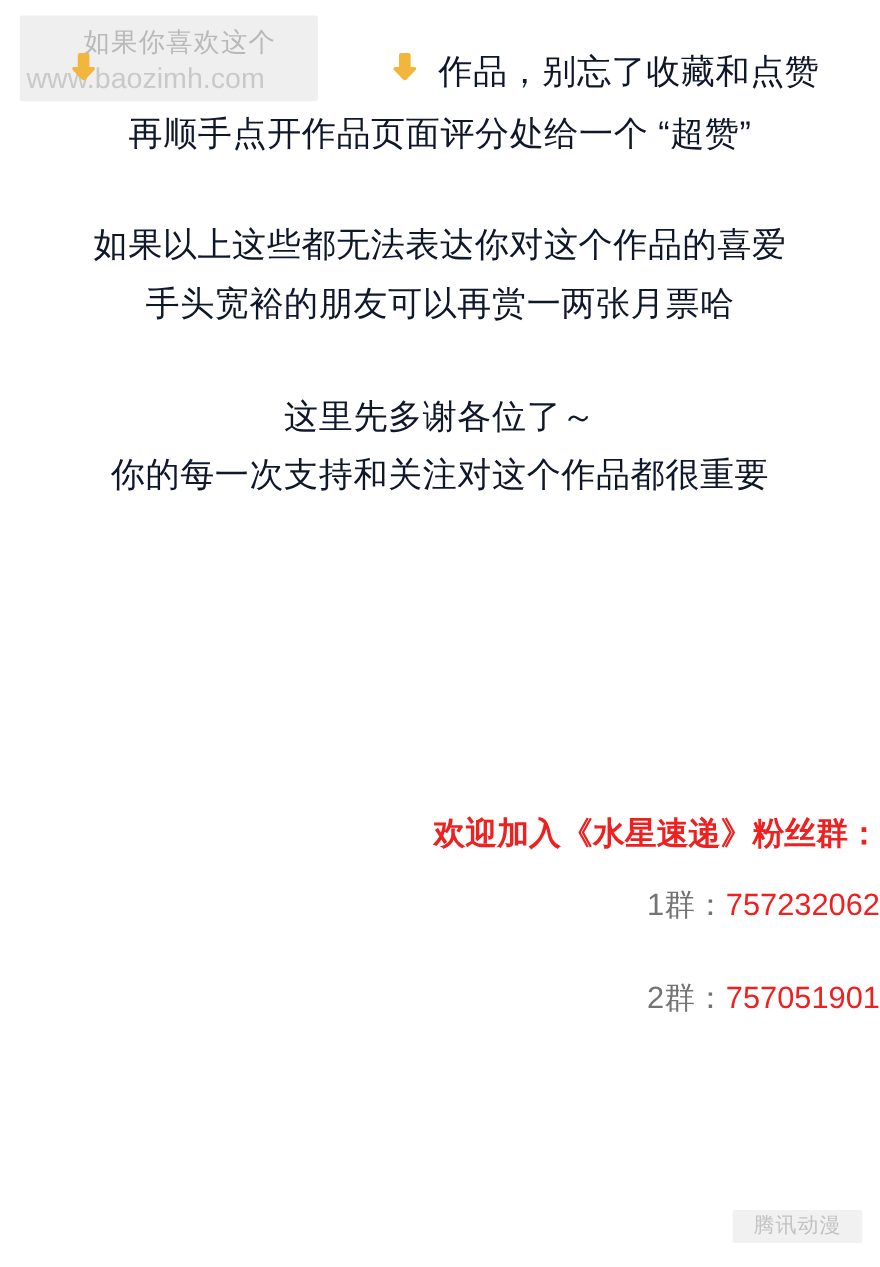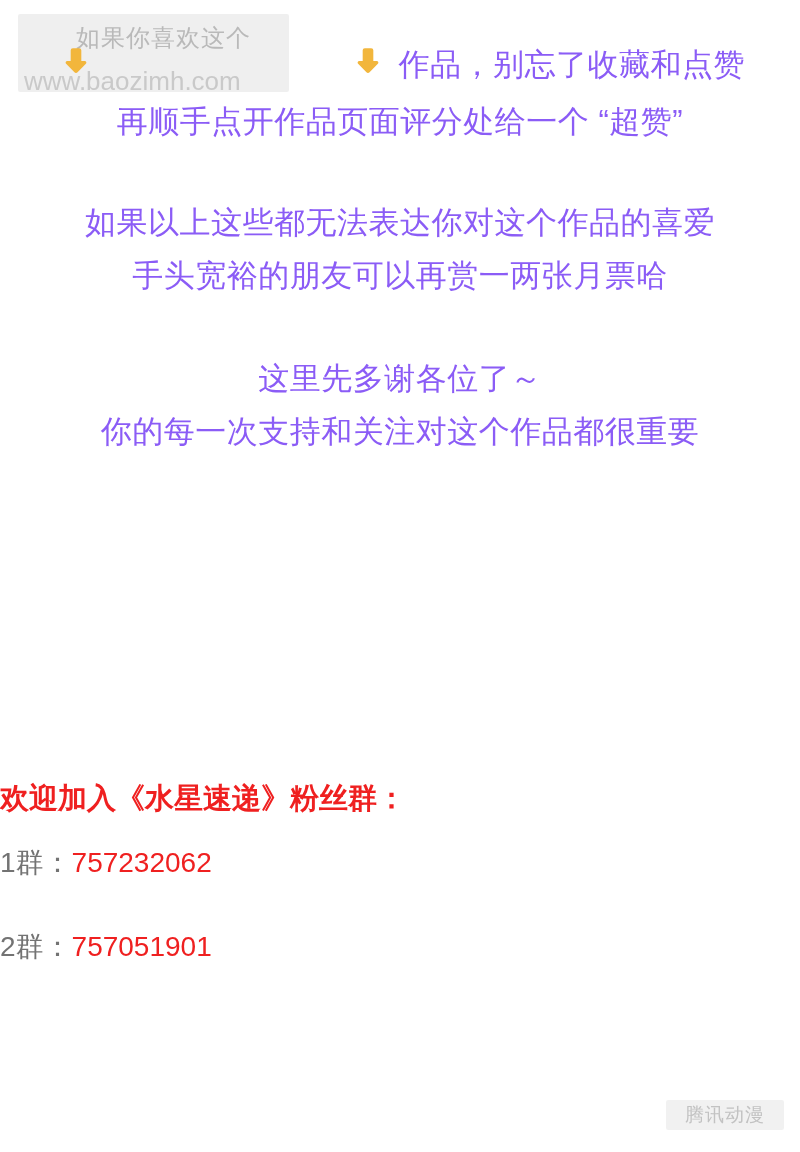--- a/index.html
+++ b/index.html
@@ -37,60 +37,60 @@
     left: 58px;
     top: 8px;
     font-size: 24px;
     color: #b9b9b9;
     white-space: nowrap;
     letter-spacing: 1px;
   }
   .watermark .wm-line2 {
     position: absolute;
     left: 6px;
-    top: 52px;
+    top: 42px;
     font-size: 26px;
     color: #c9c9c9;
     white-space: nowrap;
     font-family: "Liberation Sans", sans-serif;
   }
 
   
   .text-block {
     position: absolute;
     left: 0;
     top: 0;
     width: 800px;
     text-align: center;
   }
   .line {
     font-size: 31px;
     line-height: 53px;
-    color: #8b5cf6;
+    color: #0f172a;
     white-space: nowrap;
     letter-spacing: 0.5px;
   }
   .line.first {
     padding-top: 38px;
   }
   .spacer-sm { height: 48px; }
   .spacer-md { height: 50px; }
   .hand-wrap {
     display: inline-block;
     vertical-align: -4px;
     margin: 0 4px;
   }
 
   
   .fans {
     position: absolute;
     left: 0;
-    top: 775px;
+    top: 735px;
     width: 800px;
-    text-align: left;
+    text-align: right;
   }
   .fans-title {
     font-size: 29px;
     color: #ef2020;
     font-weight: bold;
     line-height: 46px;
     white-space: nowrap;
   }
   .fans-row {
     font-size: 28px;

